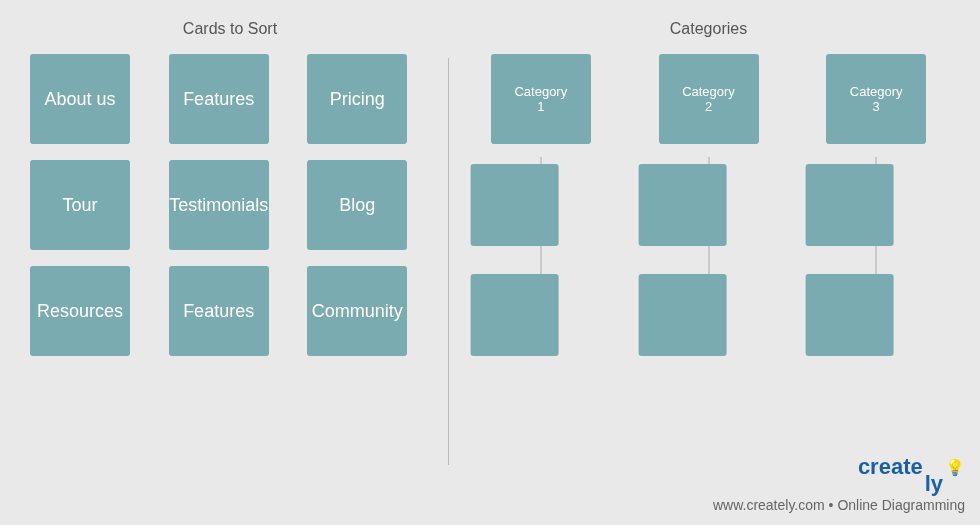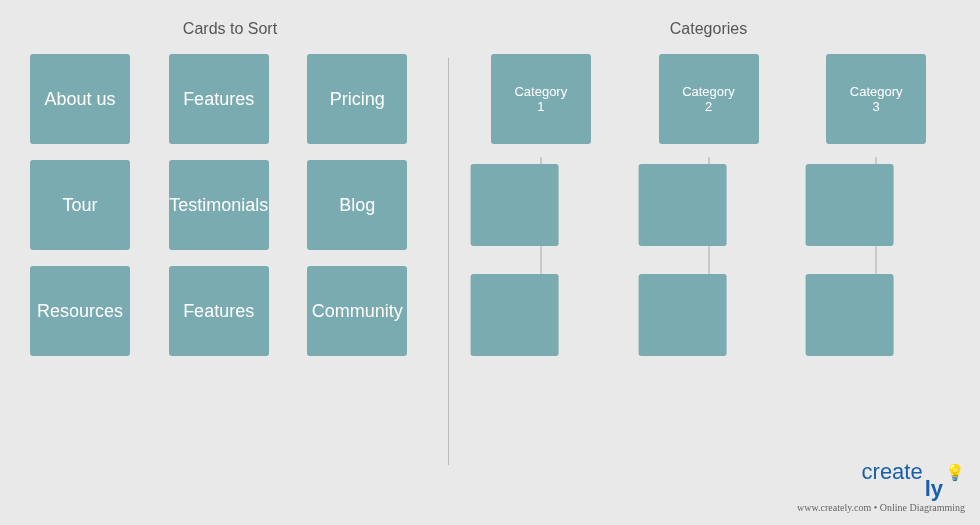--- a/index.html
+++ b/index.html
@@ -89,23 +89,22 @@
     .watermark {
       position: absolute;
       bottom: 12px;
       right: 15px;
       display: flex;
       flex-direction: column;
       align-items: flex-end;
     }
 
     .watermark-url {
-      font-size: 10px;
+      font-size: 14px;
       color: #666;
-      font-family: Liberation Serif, serif;
     }
   </style>
 </head>
 <body>
 
 <div class="main-container">
 
   <div style="display:flex; width:100%; height:calc(100% - 40px);">
 
     <div class="cards-section">
@@ -186,20 +185,20 @@
             <div class="sub-card"></div>
           </div>
         </div>
 
       </div>
     </div>
   </div>
 
   <div class="watermark">
     <div style="display:flex; align-items:center; gap:2px;">
-      <span style="font-size:22px; font-weight:normal; color:#1a5fa8;">create</span>
+      <span style="font-size:22px; font-weight:bold; color:#1a5fa8;">create</span>
         <span style="font-size:22px; font-weight:bold; color:#1a5fa8;margin-top:34px;">ly</span>
       <span style="font-size:16px; color:#f5a623;">💡</span>
     </div>
     <div class="watermark-url">www.creately.com • Online Diagramming</div>
   </div>
 
 </div>
 
 </body></html>

